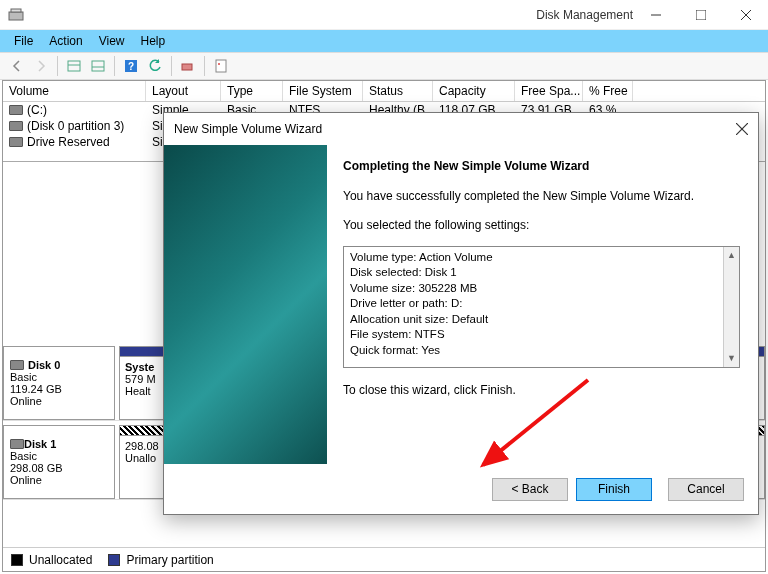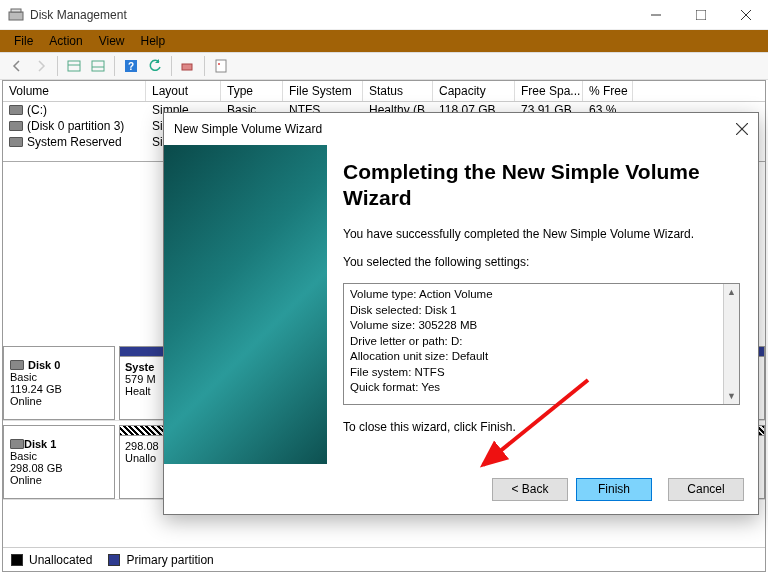--- a/index.html
+++ b/index.html
@@ -1,27 +1,27 @@
 <!DOCTYPE html>
 <html><head>
 <meta charset="utf-8">
 <style>
 * { box-sizing: border-box; margin: 0; padding: 0; font-family: "Segoe UI", Tahoma, sans-serif; }
 body { width: 768px; height: 574px; overflow: hidden; background: #fff; position: relative; }
 
 
-.titlebar { height: 30px; background: #fff; display: flex; align-items: center; padding: 0 0 0 8px; border-bottom: 1px solid #eee; }
+.titlebar { height: 30px; background: #fff; display: flex; align-items: center; padding: 0 0 0 8px; border-bottom: 1px solid #eee; text-align: right; }
 .titlebar .appicon { width: 16px; height: 16px; margin-right: 6px; }
 .titlebar .title { font-size: 12px; color: #333; flex: 1; }
 .winctl { display: flex; height: 100%; }
 .winctl div { width: 45px; display: flex; align-items: center; justify-content: center; color: #444; font-size: 13px; }
 .winctl svg { width: 10px; height: 10px; stroke: #333; stroke-width: 1; fill: none; }
 
 
-.menubar { height: 22px; background: #a16207; display: flex; align-items: center; padding: 0 6px; font-size: 12px; }
+.menubar { height: 22px; background: #7dd3fc; display: flex; align-items: center; padding: 0 6px; font-size: 12px; }
 .menubar span { padding: 2px 8px; }
 
 
 .toolbar { height: 28px; background: #f7f7f7; border-top: 1px solid #ddd; border-bottom: 1px solid #ddd; display: flex; align-items: center; padding: 0 6px; gap: 2px; }
 .toolbar .tbtn { width: 22px; height: 22px; display: flex; align-items: center; justify-content: center; border: 1px solid transparent; }
 .toolbar .tbtn svg { width: 16px; height: 16px; }
 .toolbar .sep { width: 1px; height: 20px; background: #ccc; margin: 0 3px; }
 
 
 .content { position: absolute; top: 80px; left: 2px; right: 2px; bottom: 2px; border: 1px solid #999; display: flex; flex-direction: column; }
@@ -49,21 +49,21 @@
 .legend { height: 24px; border-top: 1px solid #ccc; background:#fff; display: flex; align-items: center; font-size: 12px; padding: 0 8px; gap: 6px;}
 .legend .sw { width:12px; height:12px; border:1px solid #333; display:inline-block;}
 
 
 .wizard { position: absolute; left: 163px; top: 112px; width: 596px; height: 403px; background: #fff; border: 1px solid #777; box-shadow: 0 6px 20px rgba(0,0,0,.3); display:flex; flex-direction:column;}
 .wiz-title { height: 32px; display: flex; align-items: center; padding: 0 10px; font-size: 12px;}
 .wiz-title span { flex:1; }
 .wiz-body { flex:1; display:flex; }
 .wiz-side { width: 163px; background: linear-gradient(135deg,#0a4a4a 0%, #1a7a7a 40%, #2a9a9a 60%, #0d5050 100%); }
 .wiz-main { flex:1; padding: 14px 18px 0 16px; font-size: 12px; display:flex; flex-direction:column;}
-.wiz-main h1 { font-size: 21px; font-weight: 700; margin-bottom: 14px; line-height:1.25;}
+.wiz-main h1 { font-size: 12px; font-weight: 700; margin-bottom: 14px; line-height:1.25;}
 .wiz-main p { margin-bottom: 12px; line-height:1.4;}
 .settings { border:1px solid #888; height: 122px; padding:3px 6px; font-size:11.5px; line-height:1.35; position:relative; overflow:hidden;}
 .settings .scroll{ position:absolute; right:0; top:0; bottom:0; width:16px; background:#f0f0f0; border-left:1px solid #ccc;}
 .settings .scroll:before{content:"▲"; position:absolute; top:2px; left:3px; font-size:9px; color:#666;}
 .settings .scroll:after{content:"▼"; position:absolute; bottom:2px; left:3px; font-size:9px; color:#666;}
 .wiz-btns { height: 50px; display:flex; align-items:center; justify-content:flex-end; padding:0 14px; gap:8px;}
 .wiz-btns button { width: 76px; height: 23px; font-size: 12px; background:#e1e1e1; border:1px solid #adadad;}
 .wiz-btns button.primary { background:#7dd3fc; border:1px solid #0078d7;}
 
 
@@ -188,21 +188,21 @@
     <div class="vol-row">
       <div class="c1">
           <span class="diskicon"></span>
           <span>(Disk 0 partition 3)</span>
         </div>
       <div class="c2">Si</div>
     </div>
     <div class="vol-row">
       <div class="c1">
           <span class="diskicon"></span>
-          <span>System Reserved</span>
+          <span>Drive Reserved</span>
         </div>
       <div class="c2">Si</div>
     </div>
   </div>
 
   <div class="diskmaps">
     <div class="diskrow">
       <div class="diskhdr">
         <div style="display:flex;gap:4px;align-items:center">
             <span class="diskicon"></span>

